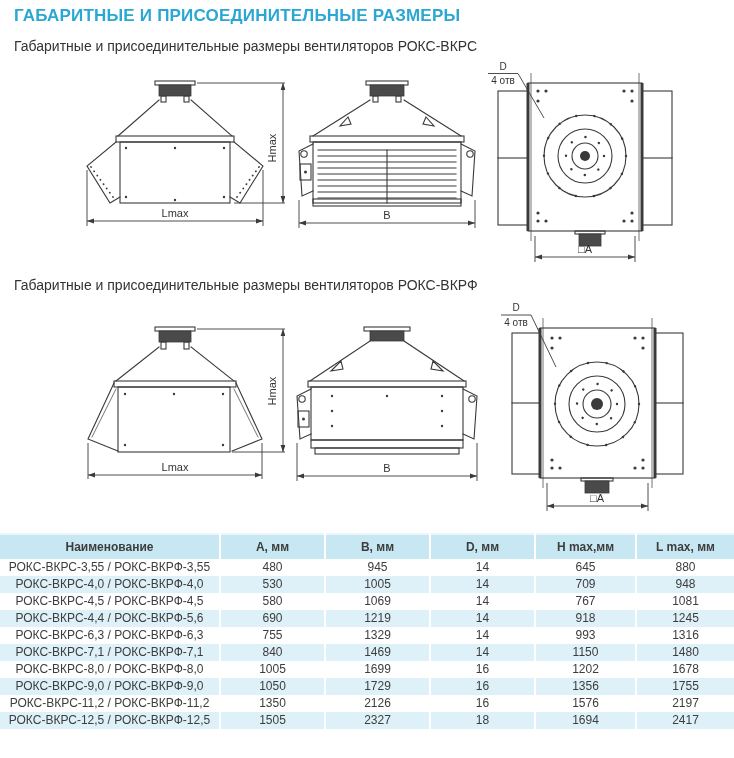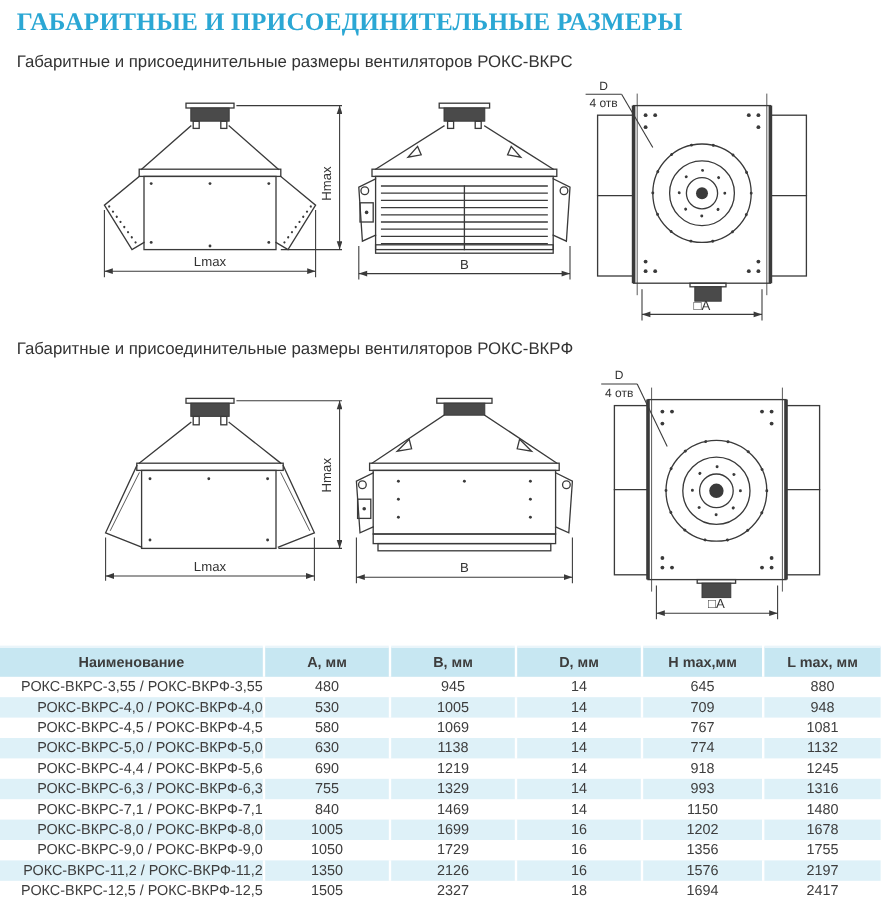--- a/index.html
+++ b/index.html
@@ -2,22 +2,22 @@
 <html style="--title: #2ba7d4; --heading: #333333; --line: #3a3a3a; --table_header_bg: #c7e7f2; --table_row_alt_bg: #def1f8; --table_text: #3d3d3d;"><head>
 <meta charset="utf-8">
 <style>
   html,body { margin:0; padding:0; }
   body {
     width:734px; height:758px; overflow:hidden; background:#fff;
     font-family:"Liberation Sans", sans-serif;
     color:var(--heading,#333);
   }
   h1 {
-    margin:6px 0 0 14px; font-size:21px; font-weight:bold;
-    letter-spacing:.2px; color:var(--title,#2ba7d4);font-family:Liberation Serif, serif;
+    margin:6px 0 0 14px; font-size:17px; font-weight:bold;
+    letter-spacing:.2px; color:var(--title,#2ba7d4);
   }
   h2 {
     margin:12px 0 0 14px; font-size:14px; font-weight:normal; color:var(--heading,#333);
   }
   .draw-row { position:relative; height:205px; margin-top:6px; }
   .draw-row.r2 { height:222px; }
   .draw-row svg { position:absolute; top:0; }
   .svg-a { left:30px; }  .svg-b { left:285px; }  .svg-c { left:480px; }
 
   
@@ -40,21 +40,21 @@
   table.dims th {
     background:var(--table_header_bg,#c7e7f2); height:24px; font-weight:bold;
     border-right:2px solid #fff; text-align:center; padding:0;margin-top:22px;
   }
   table.dims td {
     height:17px; text-align:center; padding:0; border-right:2px solid #fff;
     line-height:17px; white-space:nowrap;
   }
   table.dims th:last-child, table.dims td:last-child { border-right:none; }
   table.dims tbody tr:nth-child(even) td { background:var(--table_row_alt_bg,#def1f8); }
-  table.dims td.name { text-align:right; }
+  table.dims td.name { text-align:center; }
 </style>
 </head>
 <body>
 
 <h1>ГАБАРИТНЫЕ И ПРИСОЕДИНИТЕЛЬНЫЕ РАЗМЕРЫ</h1>
 <h2>Габаритные и присоединительные размеры вентиляторов РОКС-ВКРС</h2>
 
 <div class="draw-row">
 
   <svg class="svg-a" width="255" height="205" viewBox="0 0 255 205">
@@ -359,28 +359,20 @@
     </tr>
     <tr>
       <td class="name">РОКС-ВКРС-4,5 / РОКС-ВКРФ-4,5</td>
       <td>580</td>
       <td>1069</td>
       <td>14</td>
       <td>767</td>
       <td>1081</td>
     </tr>
     <tr>
-      <td class="name">РОКС-ВКРС-5,0 / РОКС-ВКРФ-5,0</td>
-      <td>630</td>
-      <td>1138</td>
-      <td>14</td>
-      <td>774</td>
-      <td>1132</td>
-    </tr>
-    <tr>
       <td class="name">РОКС-ВКРС-4,4 / РОКС-ВКРФ-5,6</td>
       <td>690</td>
       <td>1219</td>
       <td>14</td>
       <td>918</td>
       <td>1245</td>
     </tr>
     <tr>
       <td class="name">РОКС-ВКРС-6,3 / РОКС-ВКРФ-6,3</td>
       <td>755</td>

